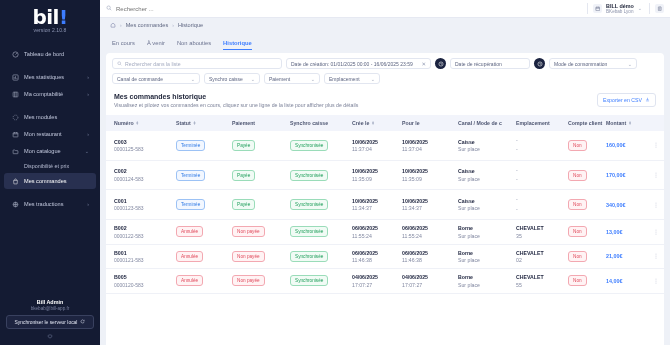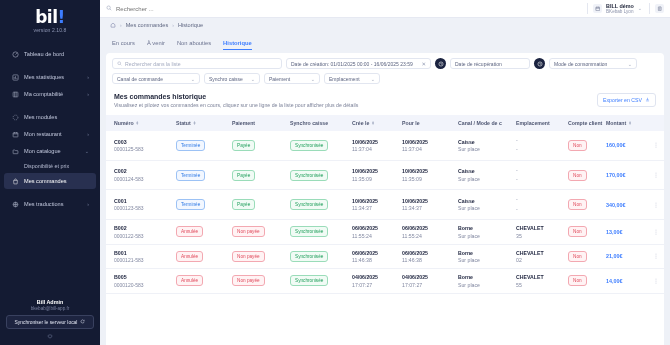--- a/index.html
+++ b/index.html
@@ -18,21 +18,21 @@
     height: 345px;
     background: #141b33;
     color: #cfd4e4;
     display: flex;
     flex-direction: column;
     position: relative;
     flex: 0 0 100px;
   }
   .brand { padding: 9px 0 6px; text-align: center; }
   .brand-logo {
-    font-size: 17px;
+    font-size: 20px;
     font-weight: bold;
     color: #ffffff;
     letter-spacing: -0.5px;
     line-height: 17px;
     font-family: "DejaVu Sans", sans-serif;
   }
   .brand-logo .dot { color: #3d7dff; }
   .brand-version {
     font-size: 5px;
     color: #8f97b5;

